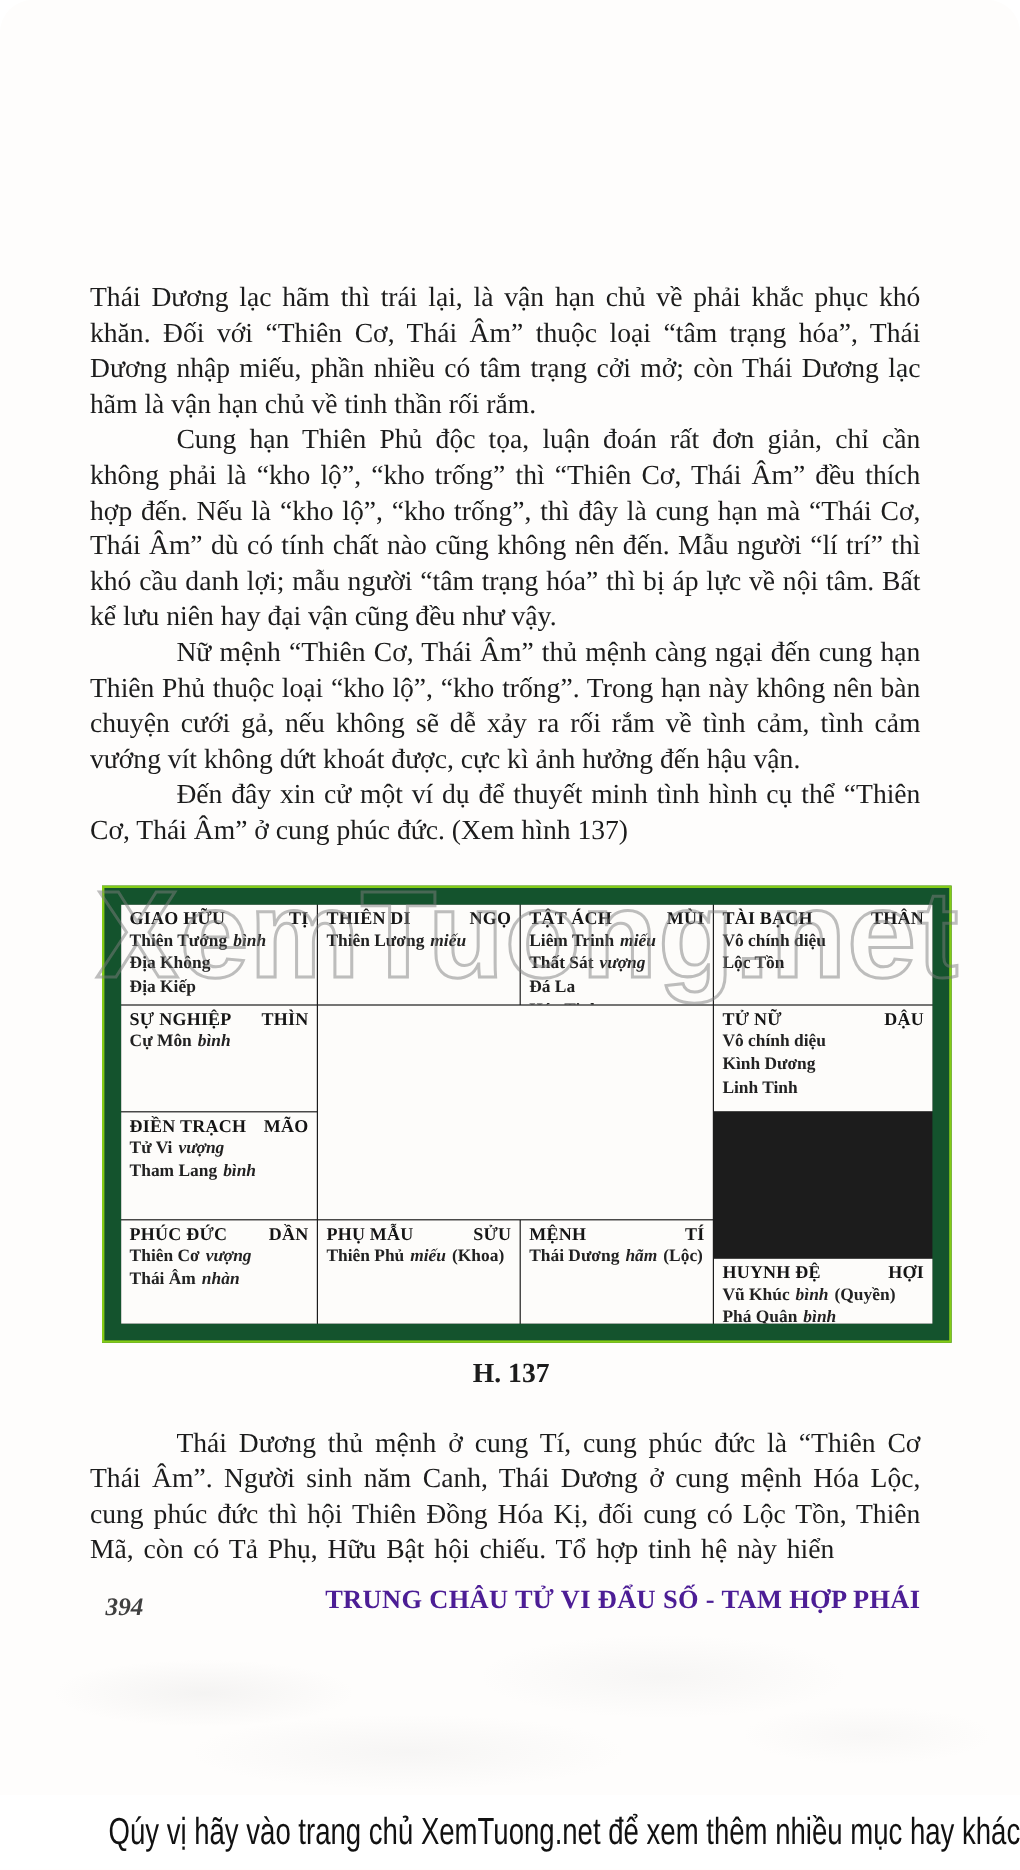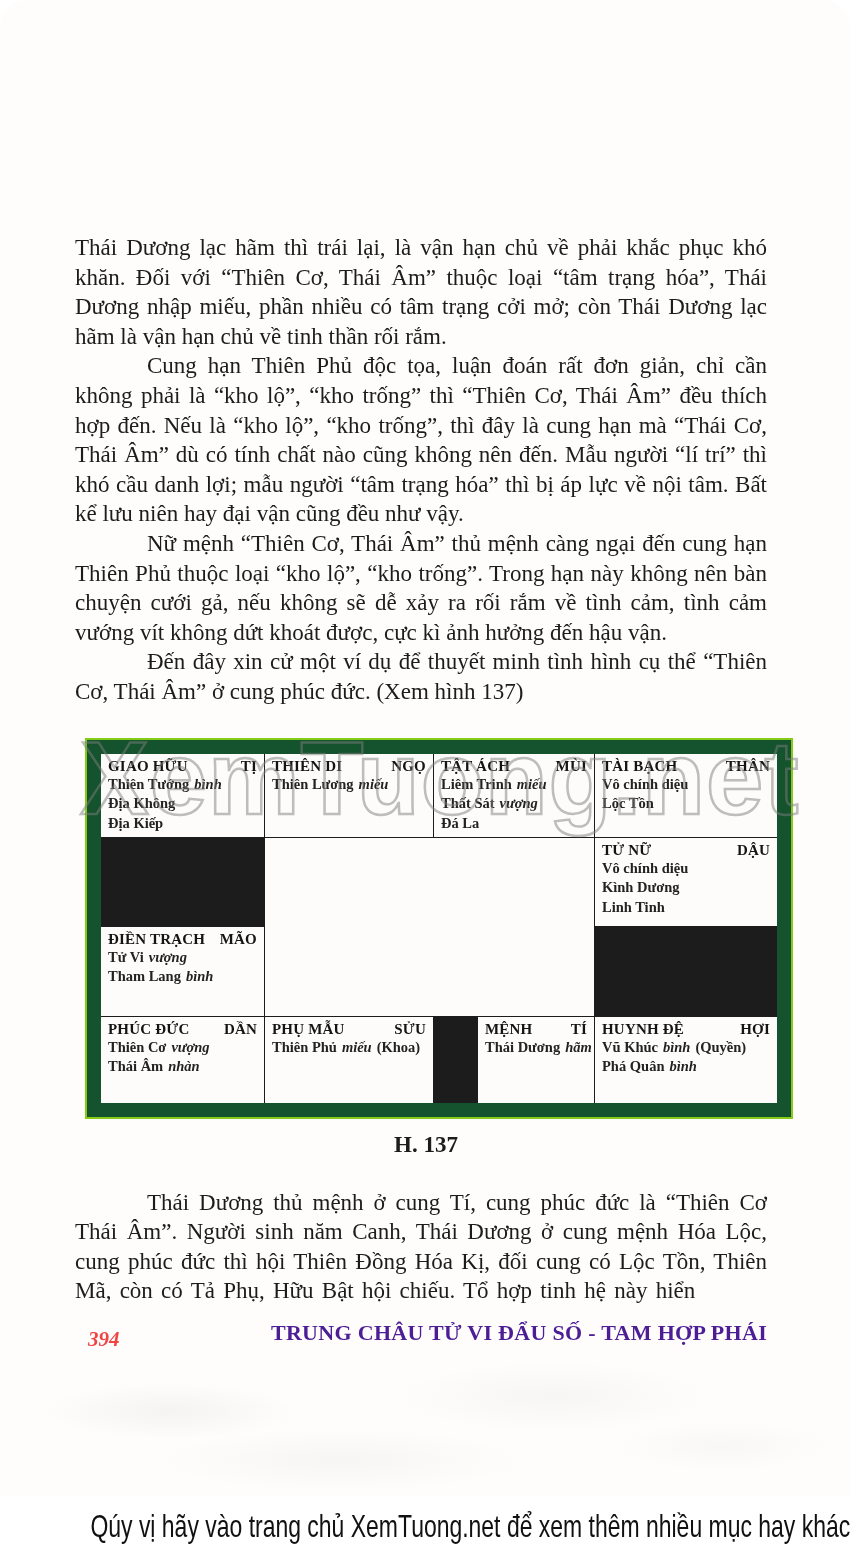--- a/index.html
+++ b/index.html
@@ -48,21 +48,21 @@
     border:0;
   }
   .cell {
     background:#fdfcfa;
     padding:4px 7px 3px 7px;
     overflow:hidden;
   }
   .c0{grid-area:1/1;} .c1{grid-area:1/2;} .c2{grid-area:1/3;} .c3{grid-area:1/4;}
   .c4{grid-area:2/1;} .c5{grid-area:2/4;}
   .c6{grid-area:3/1;} .c7{grid-area:3/4;}
-  .c8{grid-area:4/1;} .c9{grid-area:4/2;} .c10{grid-area:4/3;margin-left:44px;} .c11{grid-area:4/4;}
+  .c8{grid-area:4/1;} .c9{grid-area:4/2;} .c10{grid-area:4/3;} .c11{grid-area:4/4;margin-top:32px;}
   .center-cell{grid-area:2/2/4/4; background:#fdfcfa;}
   .cell-head {
     display:flex; justify-content:space-between; align-items:baseline;
     font-weight:700; font-size:15px; letter-spacing:0.2px;
     color:#141414;
   }
   .star-line {
     font-size:14.5px; line-height:19.5px;
     font-weight:700; color:#222;
     white-space:nowrap;
@@ -75,21 +75,21 @@
   }
   .after-para { margin-top:30px; }
 
   
   .footer {
     display:flex; justify-content:space-between; align-items:flex-end;
     margin-top:14px;
   }
   .pagenum {
     font-size:21px; font-weight:700; font-style:italic;
-    margin-left:13px; color:#ef4444;
+    margin-left:13px; color:#404040;
   }
   .booktitle {
     font-size:22px; font-weight:700; letter-spacing:0.3px;
     color:#4c1d95; margin-bottom:6px;
   }
 
   
   .watermark {
     position:absolute;
     top:722px; left:80px;
@@ -174,20 +174,27 @@
 
           <div class="cell c3">
             <div class="cell-head">
               <span>TÀI BẠCH</span>
               <span>THÂN</span>
             </div>
             <div class="star-line"><span class="sn">Vô chính diệu</span></div>
             <div class="star-line"><span class="sn">Lộc Tồn</span></div>
           </div>
 
+          <div class="cell c4">
+            <div class="cell-head">
+              <span>SỰ NGHIỆP</span>
+              <span>THÌN</span>
+            </div>
+            <div class="star-line"><span class="sn">Cự Môn</span><i class="st">bình</i></div>
+          </div>
 
           <div class="cell c5">
             <div class="cell-head">
               <span>TỬ NỮ</span>
               <span>DẬU</span>
             </div>
             <div class="star-line"><span class="sn">Vô chính diệu</span></div>
             <div class="star-line"><span class="sn">Kình Dương</span></div>
             <div class="star-line"><span class="sn">Linh Tinh</span></div>
           </div>

